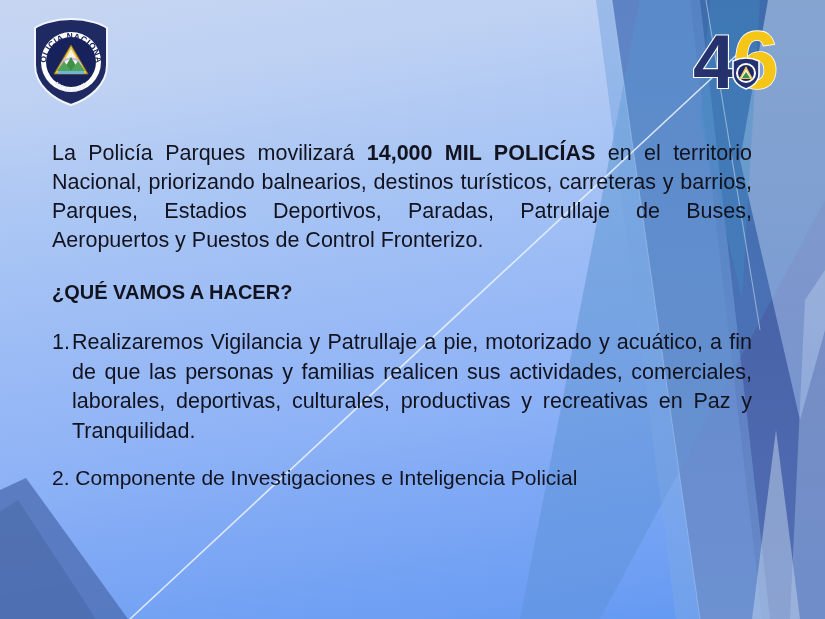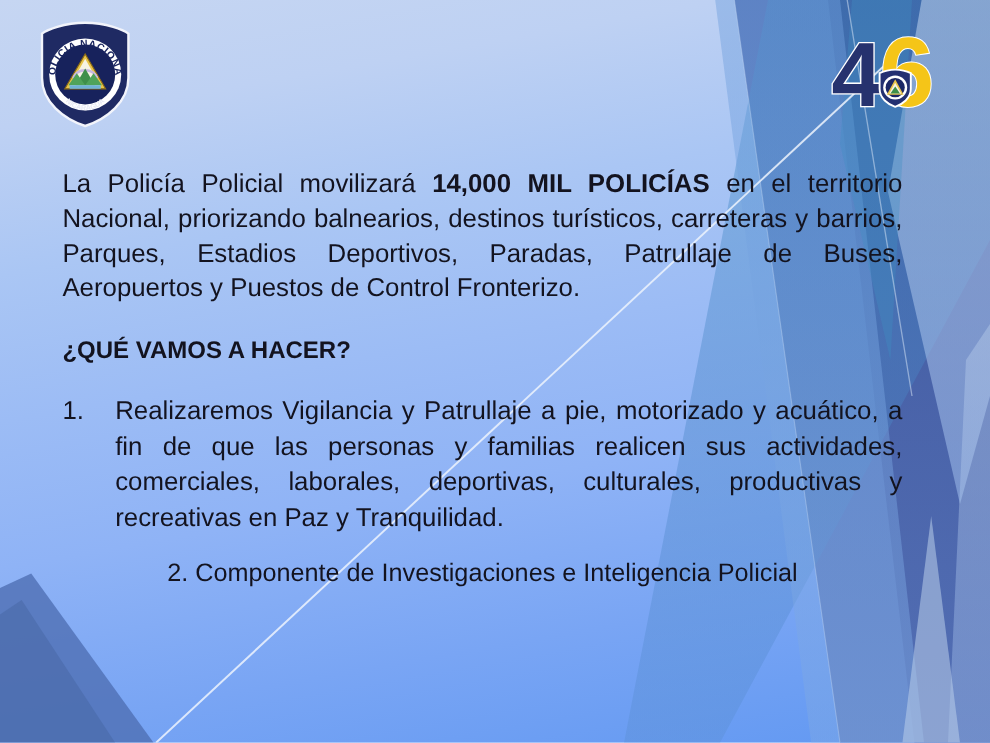--- a/index.html
+++ b/index.html
@@ -100,35 +100,34 @@
     color: #13131f;
   }
   .item1 .num {
     position: absolute;
     left: 0;
     top: 0;
     width: 40px;
   }
   .item1 .txt {
     display: block;
-    margin-left: 44px;
+    margin-left: 20px;
     text-align: justify;
     text-justify: inter-word;
   }
 
   .item2 {
     position: absolute;
     left: 52px;
     top: 464px;
     width: 700px;
     font-size: 21px;
     line-height: 28px;
     color: #13131f;
     white-space: nowrap;
-    text-align: center;
   }
 </style>
 </head>
 <body>
 
 <div id="slide">
 
   <svg class="bg-layer" viewBox="0 0 825 619" preserveAspectRatio="none">
     <defs>
       <linearGradient id="gTeal" x1="0" y1="0" x2="0" y2="1">
@@ -213,21 +212,21 @@
           <circle cx="13" cy="15" r="8" fill="#1b2765"></circle>
           <polygon points="13,8 20,21 6,21" fill="#e8c44a"></polygon>
           <polygon points="13,11 18,20 8,20" fill="#f6f3e4"></polygon>
           <polygon points="13,14 17,20 9,20" fill="#3e8f4a"></polygon>
         </g>
       </svg>
     </div>
   </div>
 
   <p class="para">
-    <span>La Policía Policial movilizará </span><b>14,000 MIL POLICÍAS</b><span> en el territorio Nacional, priorizando balnearios, destinos turísticos, carreteras y barrios, Parques, Estadios Deportivos, Paradas, Patrullaje de Buses, Aeropuertos y Puestos de Control Fronterizo.</span>
+    <span>La Policía Parques movilizará </span><b>14,000 MIL POLICÍAS</b><span> en el territorio Nacional, priorizando balnearios, destinos turísticos, carreteras y barrios, Parques, Estadios Deportivos, Paradas, Patrullaje de Buses, Aeropuertos y Puestos de Control Fronterizo.</span>
   </p>
 
   <div class="question">¿QUÉ VAMOS A HACER?</div>
 
   <div class="item1">
     <span class="num">1.</span>
     <span class="txt">Realizaremos Vigilancia y Patrullaje a pie, motorizado y acuático, a fin de que las personas y familias realicen sus actividades, comerciales, laborales, deportivas, culturales, productivas y recreativas en Paz y Tranquilidad.</span>
   </div>
 
   <div class="item2">2. Componente de Investigaciones e Inteligencia Policial</div>

